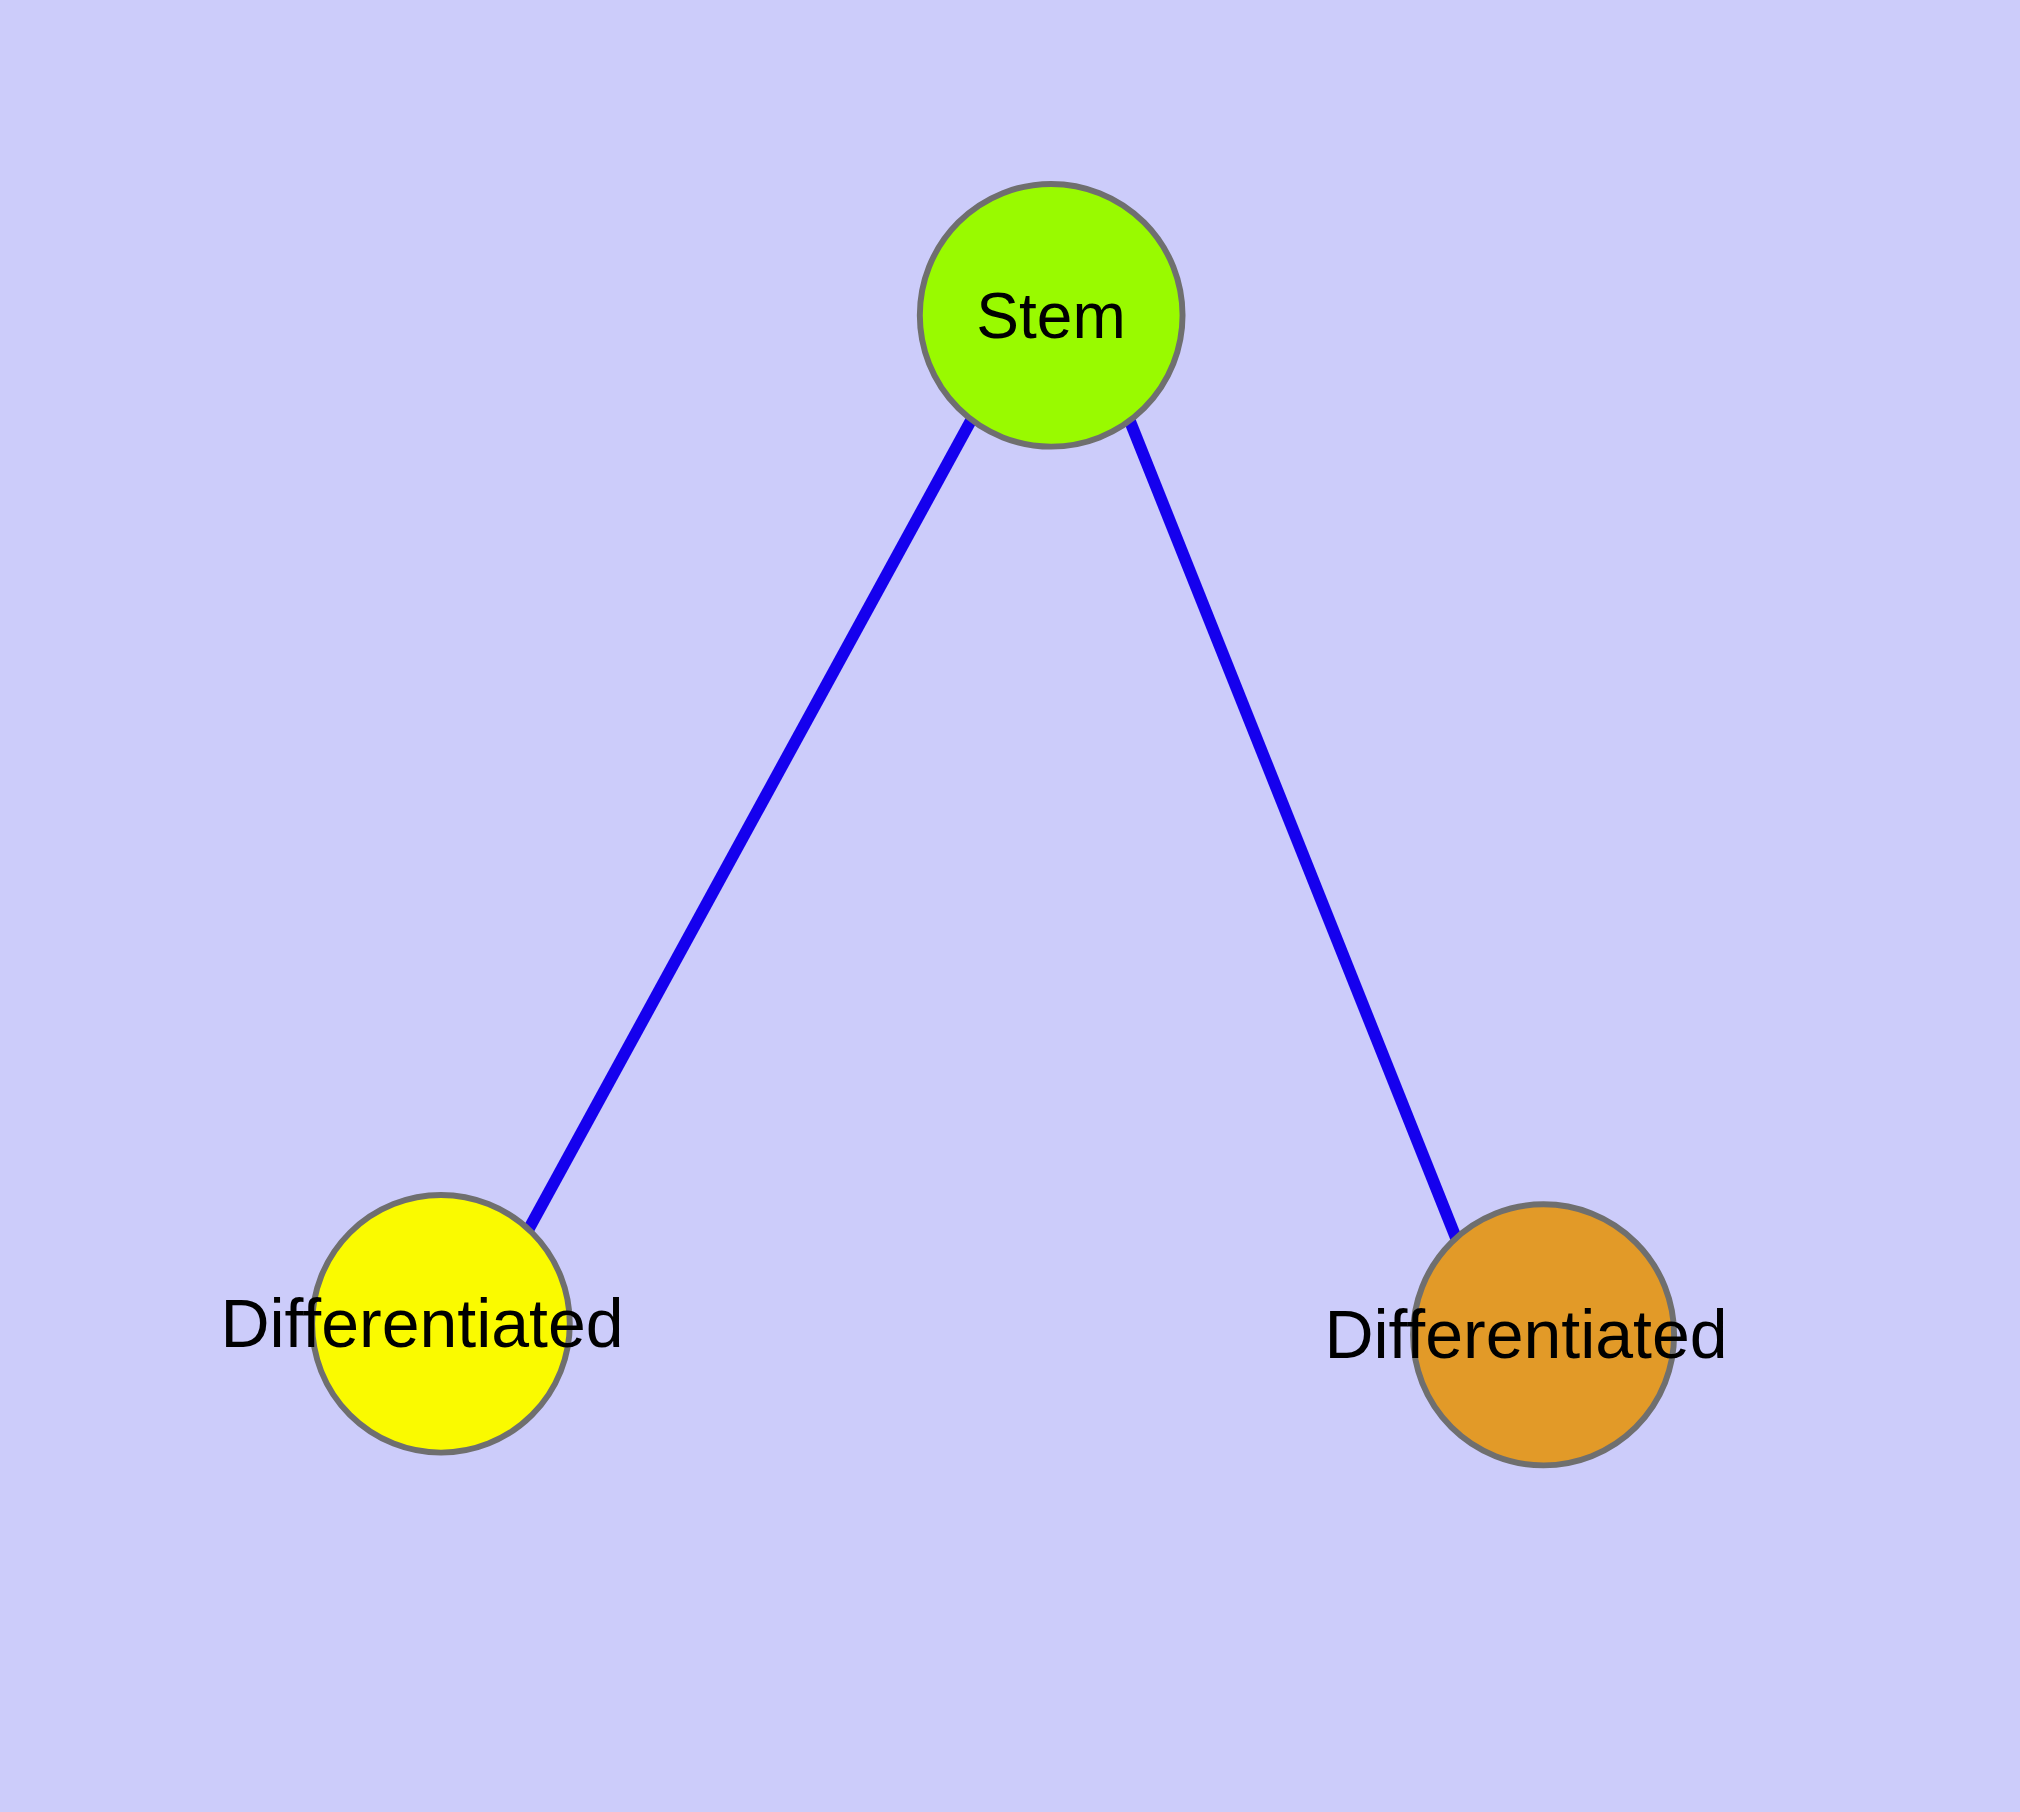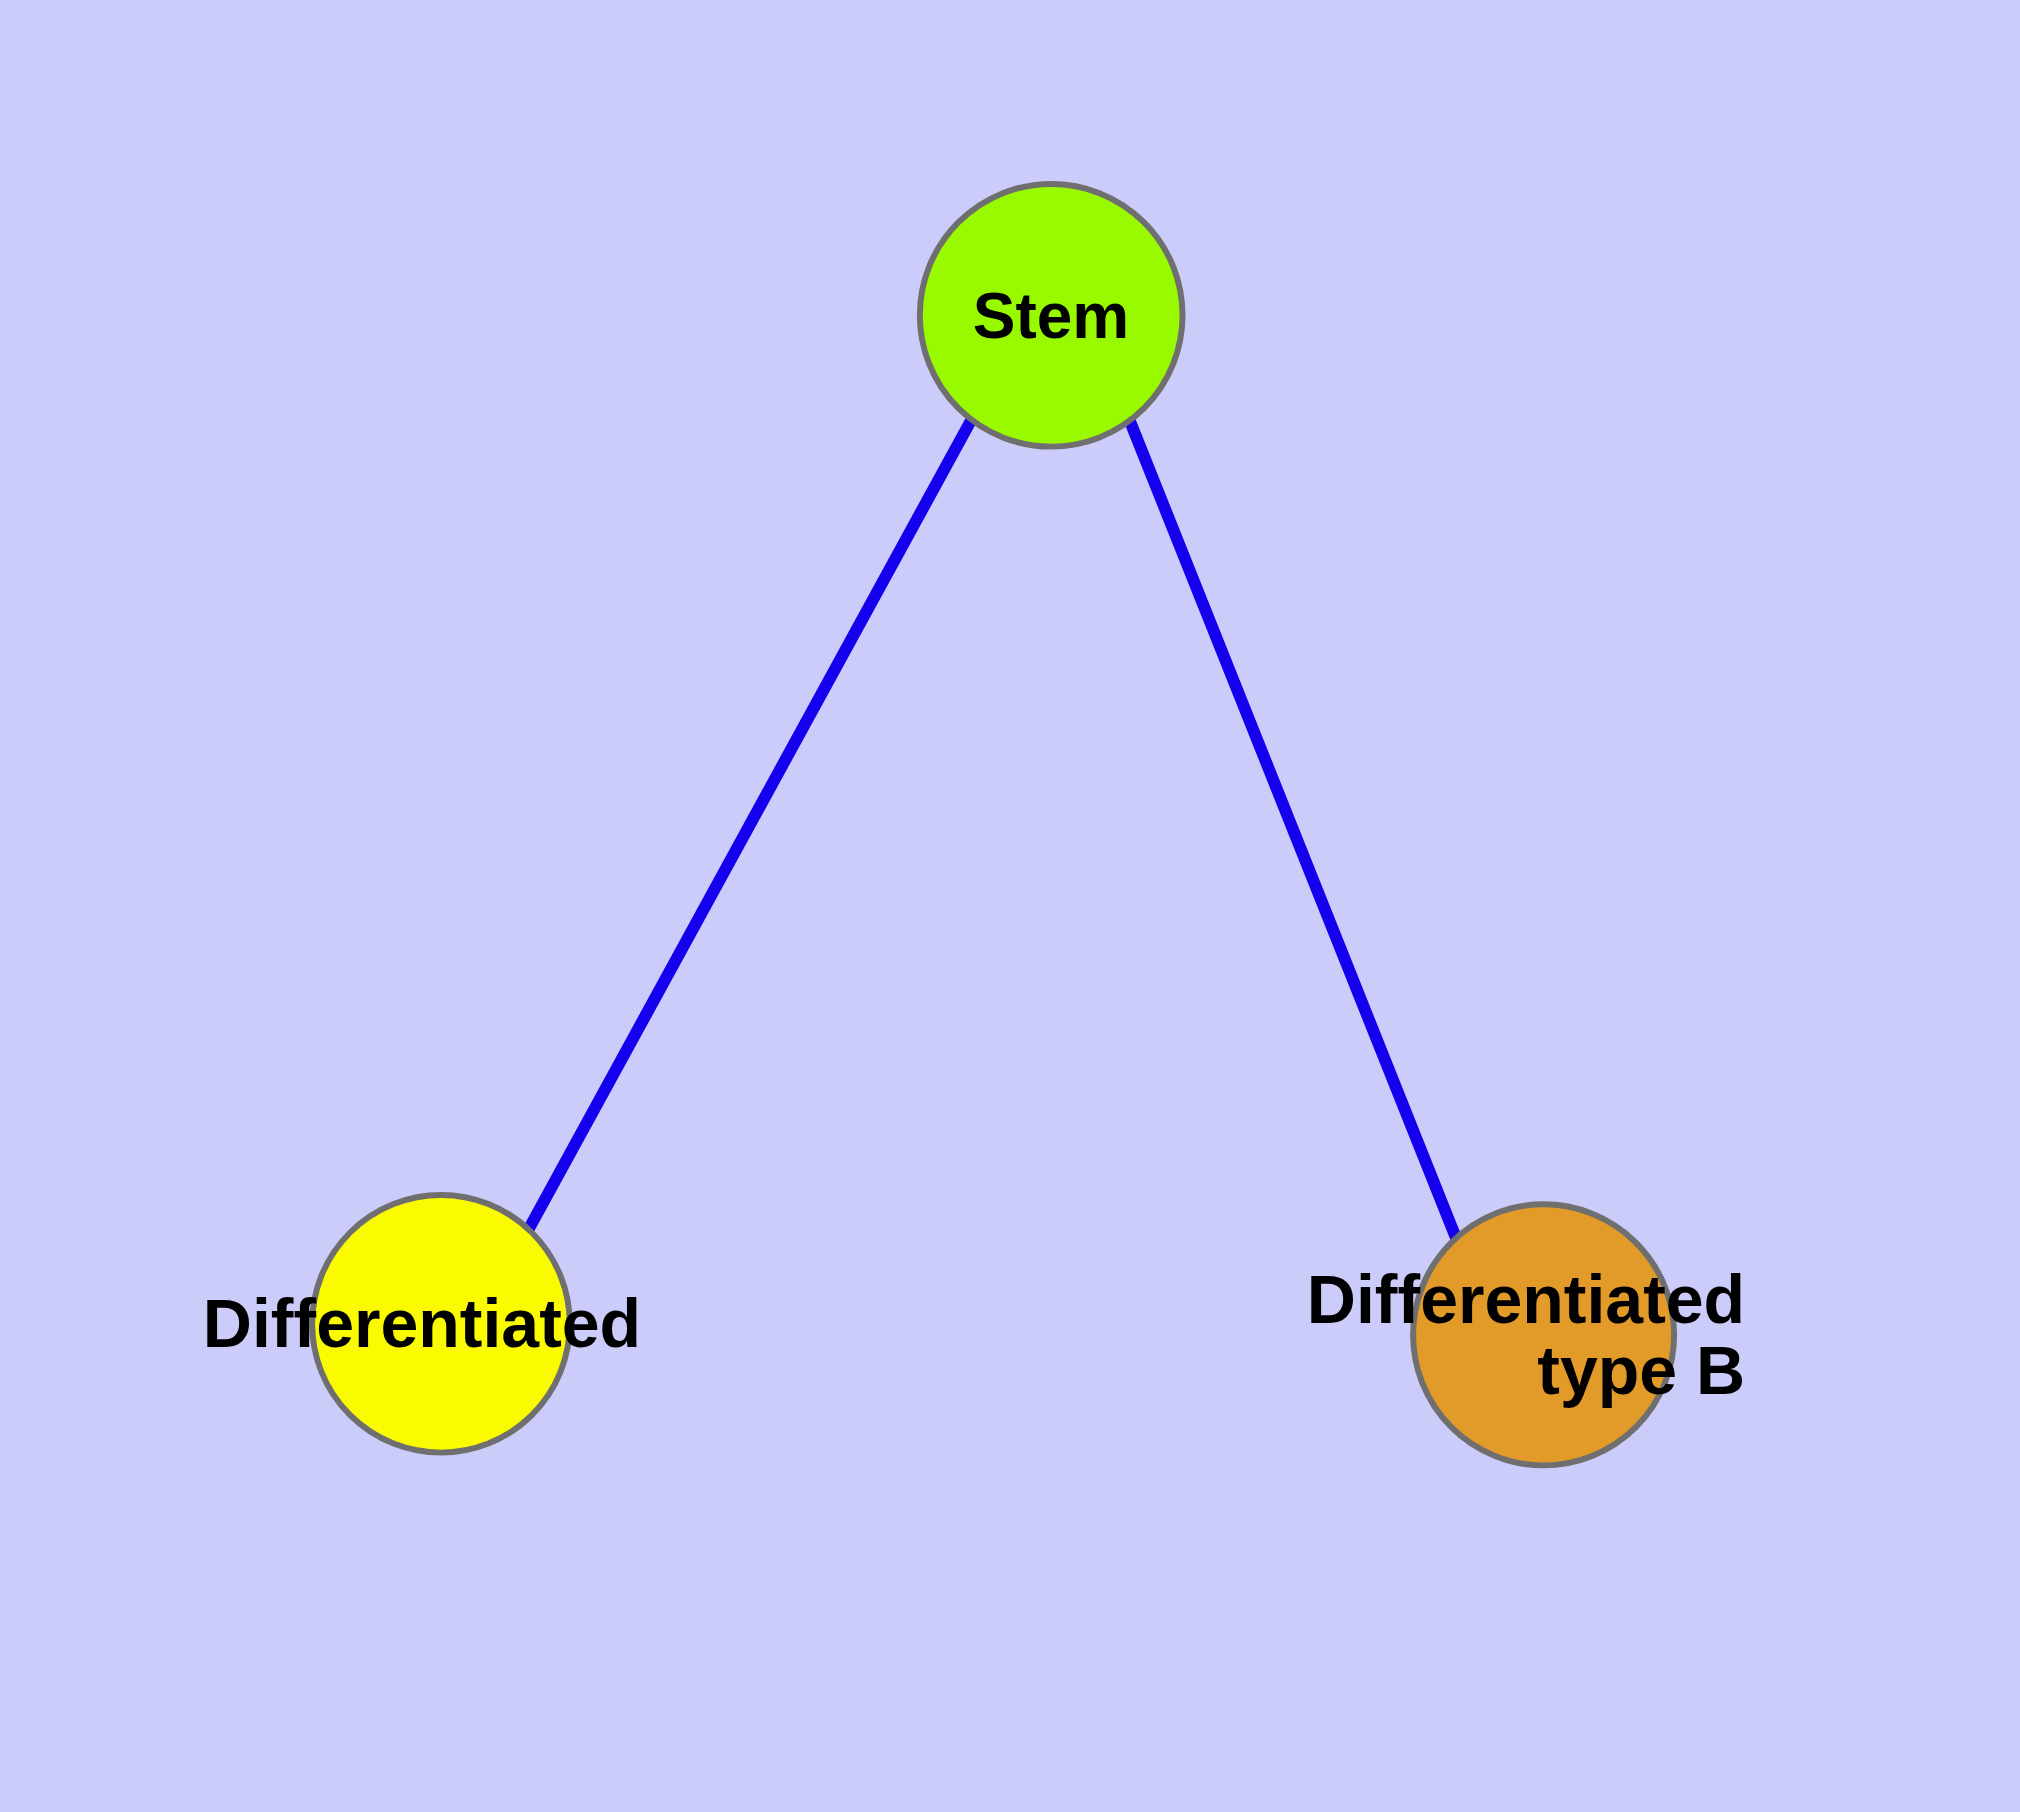--- a/index.html
+++ b/index.html
@@ -22,23 +22,23 @@
     position: absolute;
     left: 0;
     top: 0;
     width: 2021px;
     height: 1812px;
     display: block;
   }
   .node-label {
     position: absolute;
     font-family: "Liberation Sans", sans-serif;
-    font-weight: bold;
+    font-weight: normal;
     color: #000000;
-    text-align: right;
+    text-align: center;
     line-height: 1.05;
     white-space: pre;
     pointer-events: none;
     transform: translate(-50%, -50%);
   }
   .label-stem {
     font-size: 64px;
   }
   .label-leaf {
     font-size: 68px;
@@ -60,16 +60,16 @@
     <g id="node-layer">
         <circle cx="1240" cy="372" r="155" fill="#99fa00" stroke="#6f6f6f" stroke-width="7"></circle>
         <circle cx="520" cy="1562" r="152" fill="#fafa00" stroke="#6f6f6f" stroke-width="7"></circle>
         <circle cx="1821" cy="1575" r="154" fill="#e29a28" stroke="#6f6f6f" stroke-width="7"></circle>
       </g>
   </svg>
 
   <div id="label-layer">
       <div class="node-label label-stem" style="left: 1051px; top: 317px; font-size: 64px; color: rgb(0, 0, 0);"><div>Stem</div></div>
       <div class="node-label label-leaf" style="left: 422px; top: 1324px; font-size: 68px; color: rgb(0, 0, 0);"><div>Differentiated</div></div>
-      <div class="node-label label-leaf" style="left: 1526px; top: 1335px; font-size: 68px; color: rgb(0, 0, 0);"><div>Differentiated</div><div>type B</div></div>
+      <div class="node-label label-leaf" style="left: 1526px; top: 1335px; font-size: 68px; color: rgb(0, 0, 0);"><div>Differentiated</div></div>
     </div>
 </div>
 
 
 </body></html>

